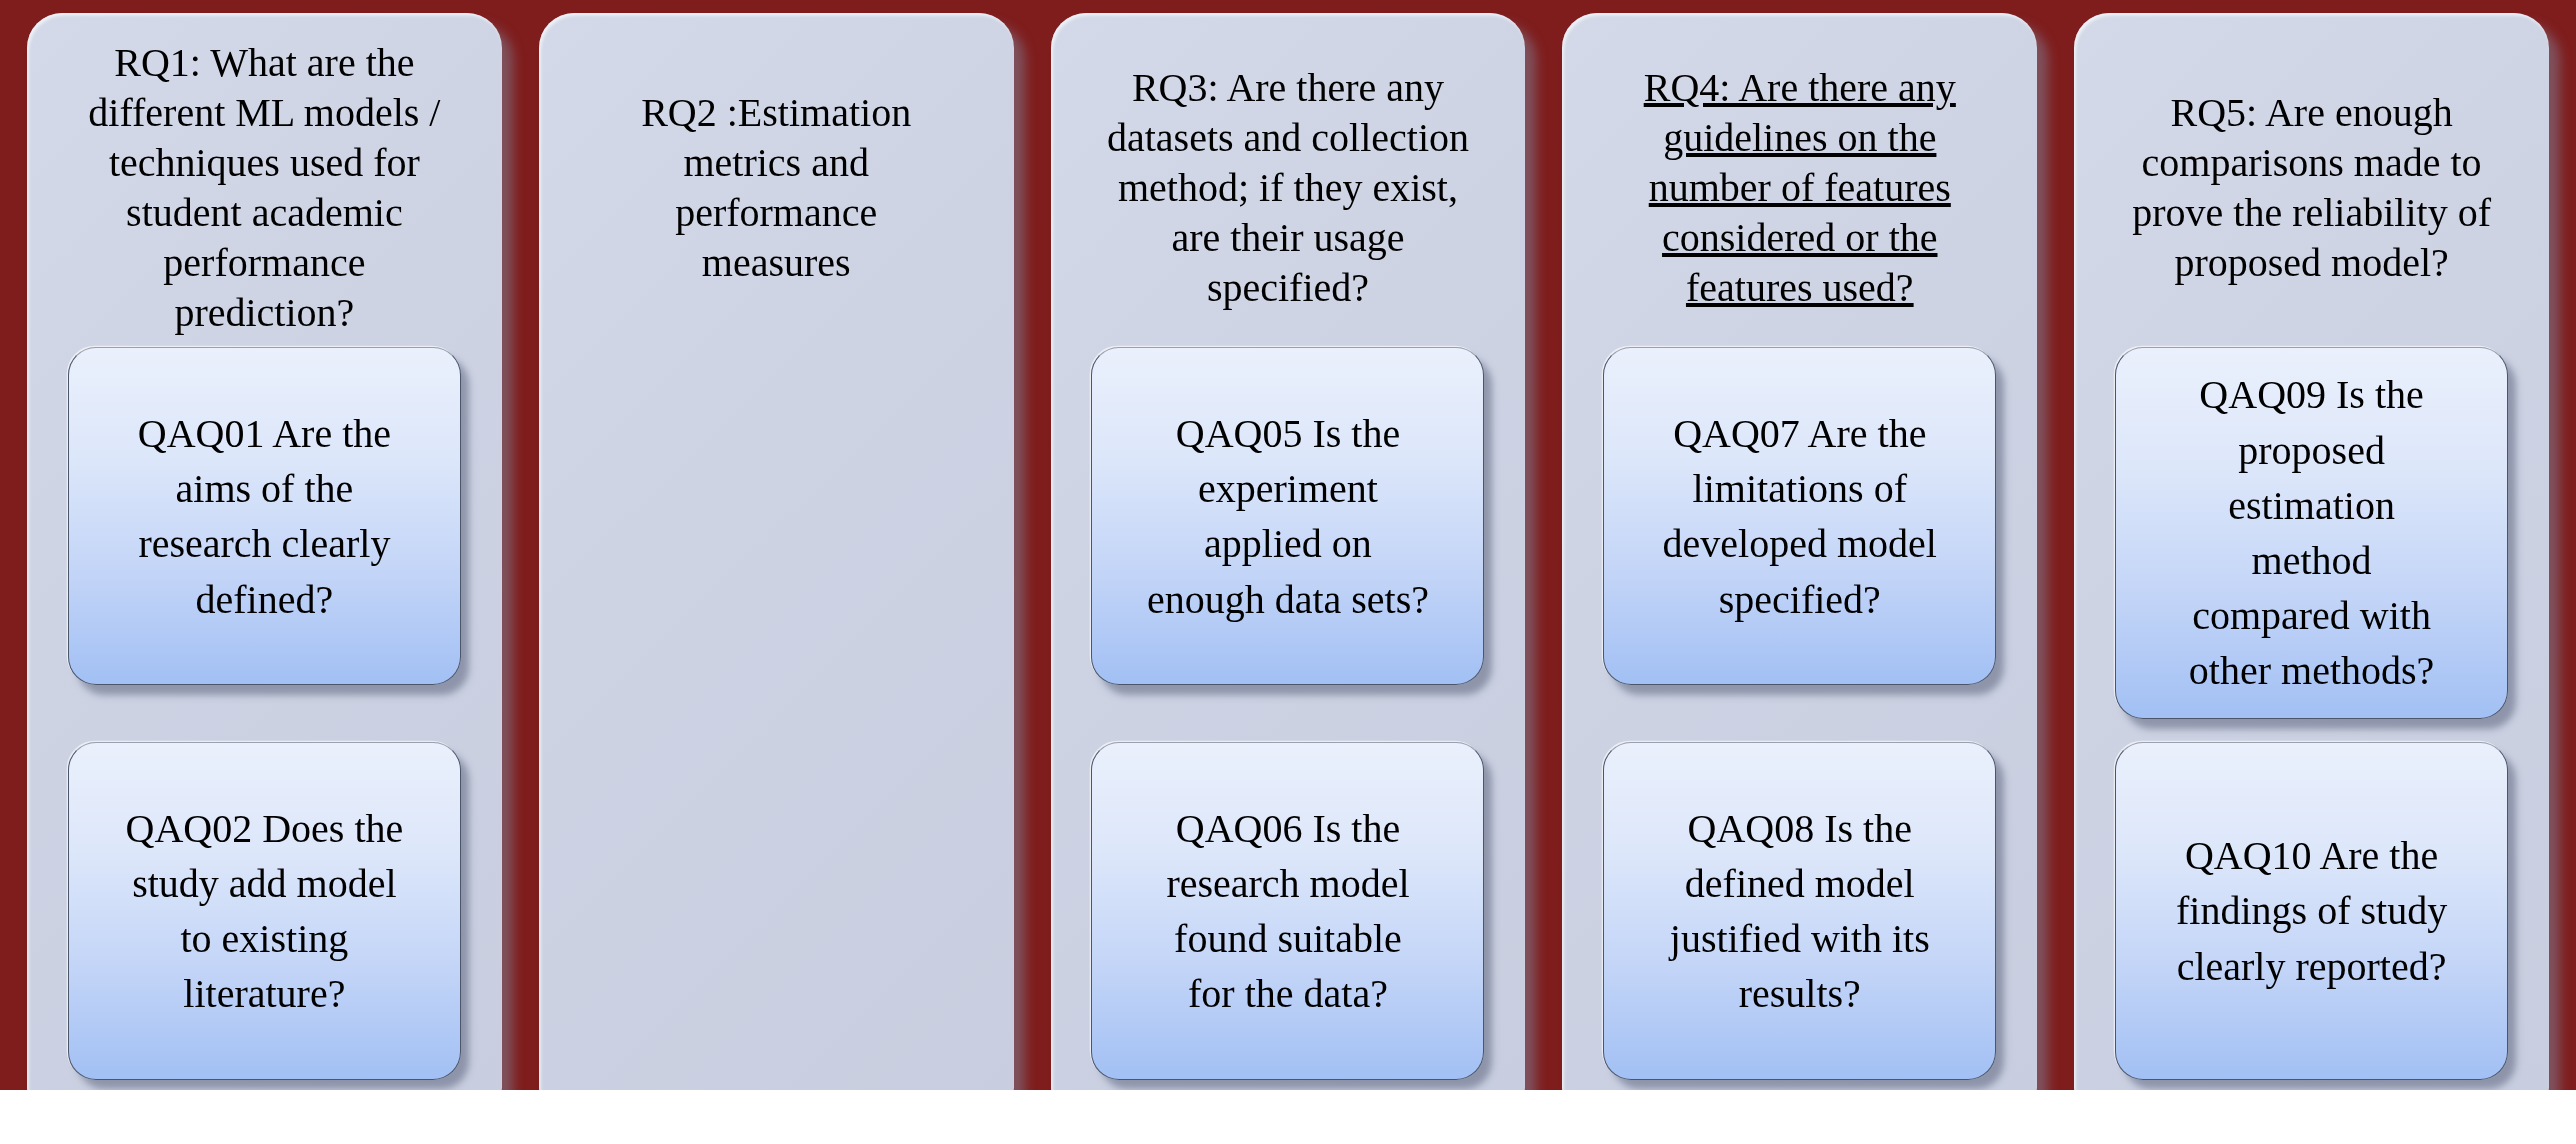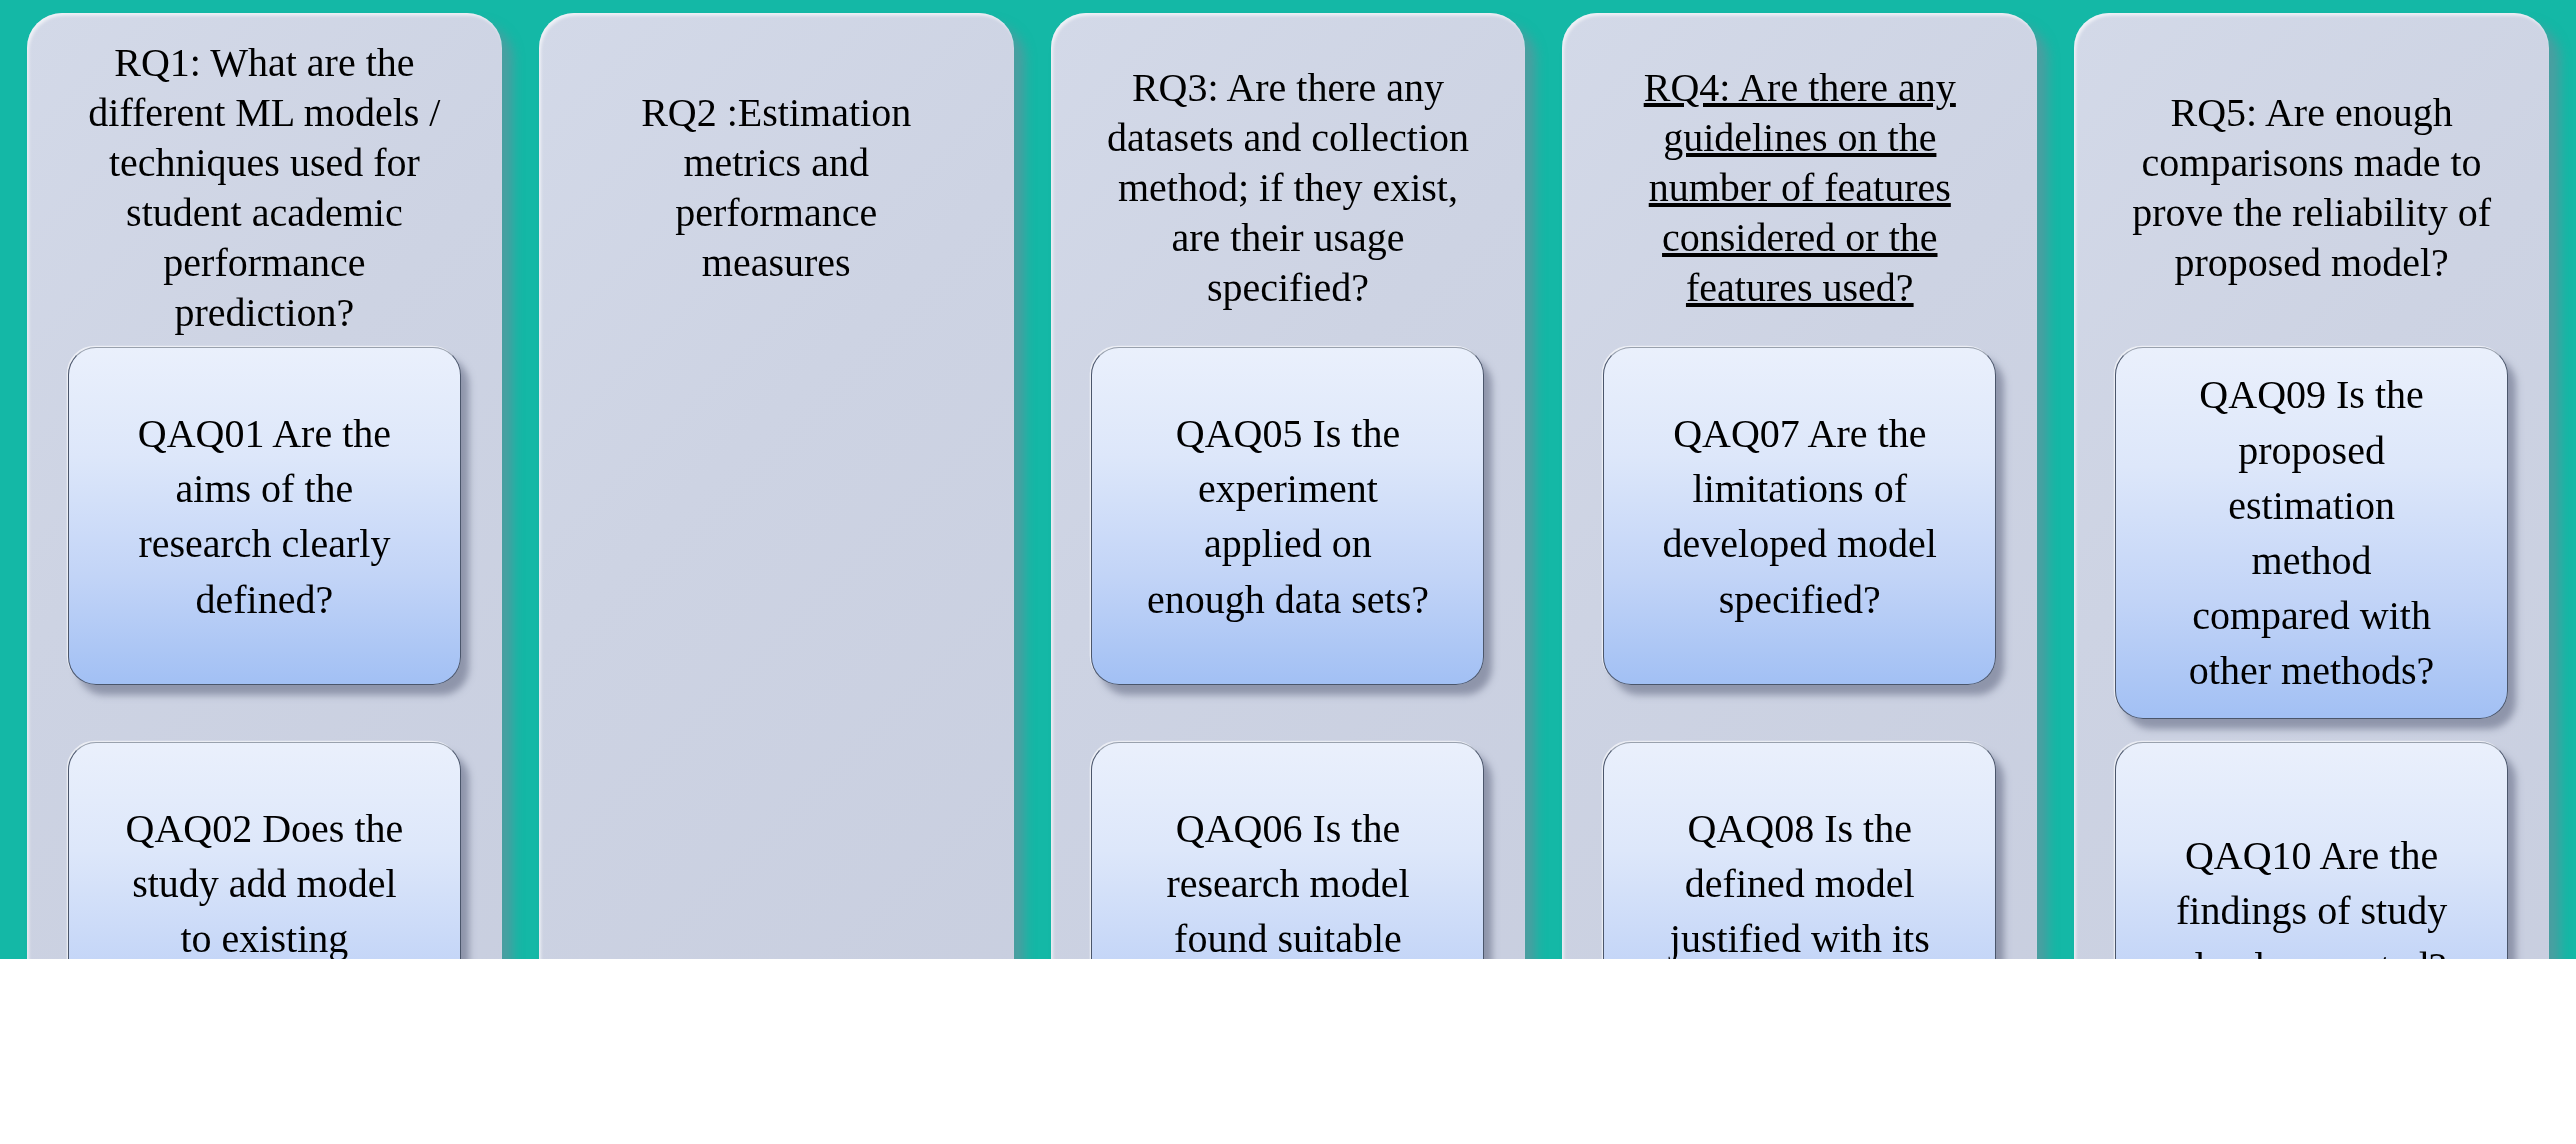--- a/index.html
+++ b/index.html
@@ -2,22 +2,22 @@
 <html style="font-size:10.3px"><head>
 <meta charset="utf-8">
 <style>
   * { margin: 0; padding: 0; box-sizing: border-box; }
   html, body { background: #ffffff; }
   body { font-family: "Liberation Serif", "DejaVu Serif", serif; color: #000; }
 
   .canvas {
     position: relative;
     width: 2576px;
-    height: 959px;
-    background: #14b8a6;
+    height: 1090px;
+    background: #7f1d1d;
     display: flex;
     gap: 37px;
     padding: 13px 27px 0 27px;
     overflow: hidden;
   }
 
   
   .col {
     flex: 1 1 0;
     height: 1108px;

